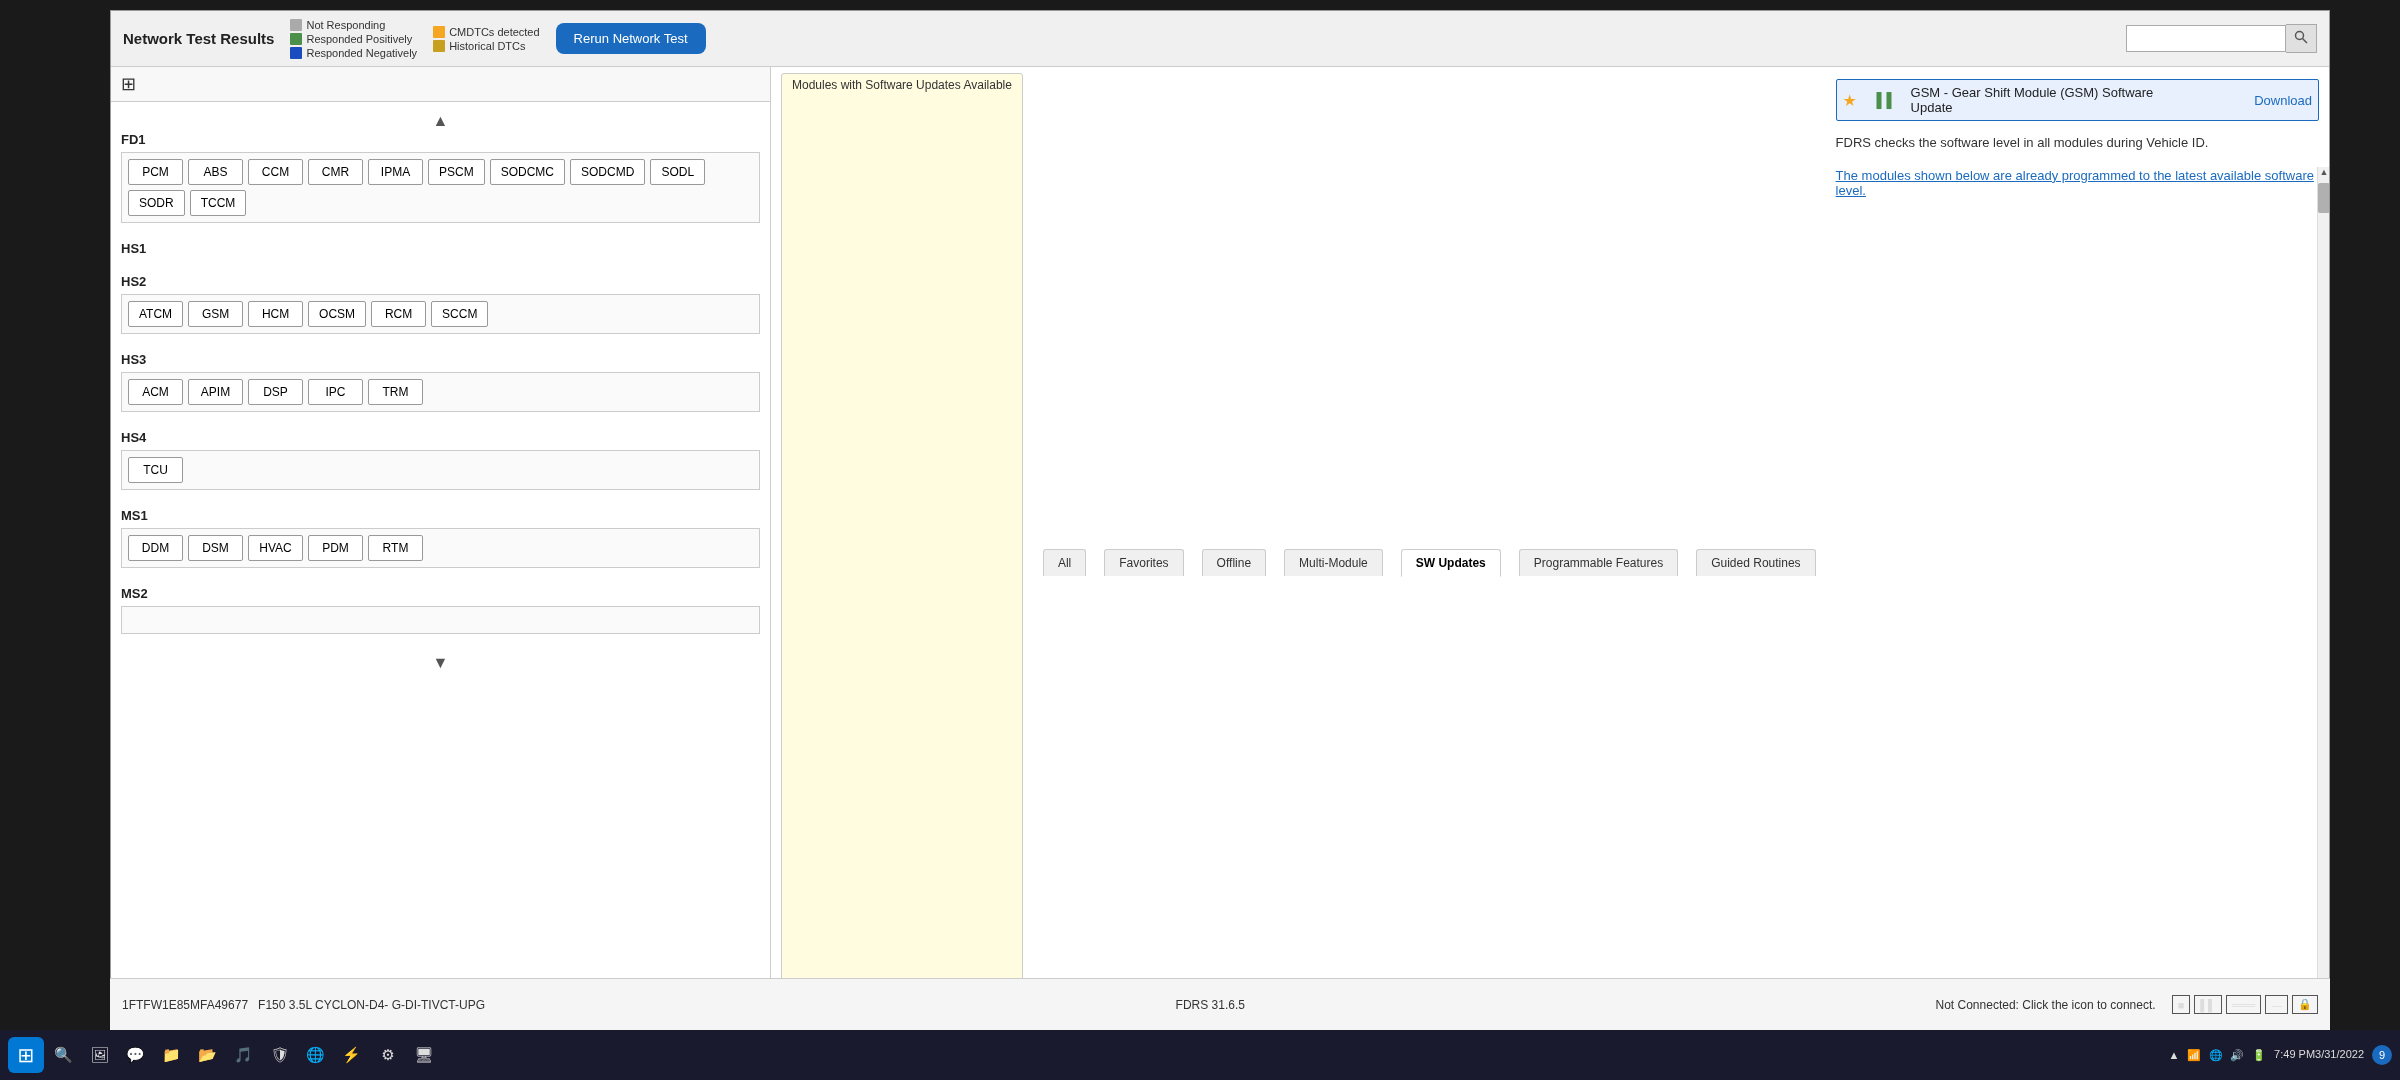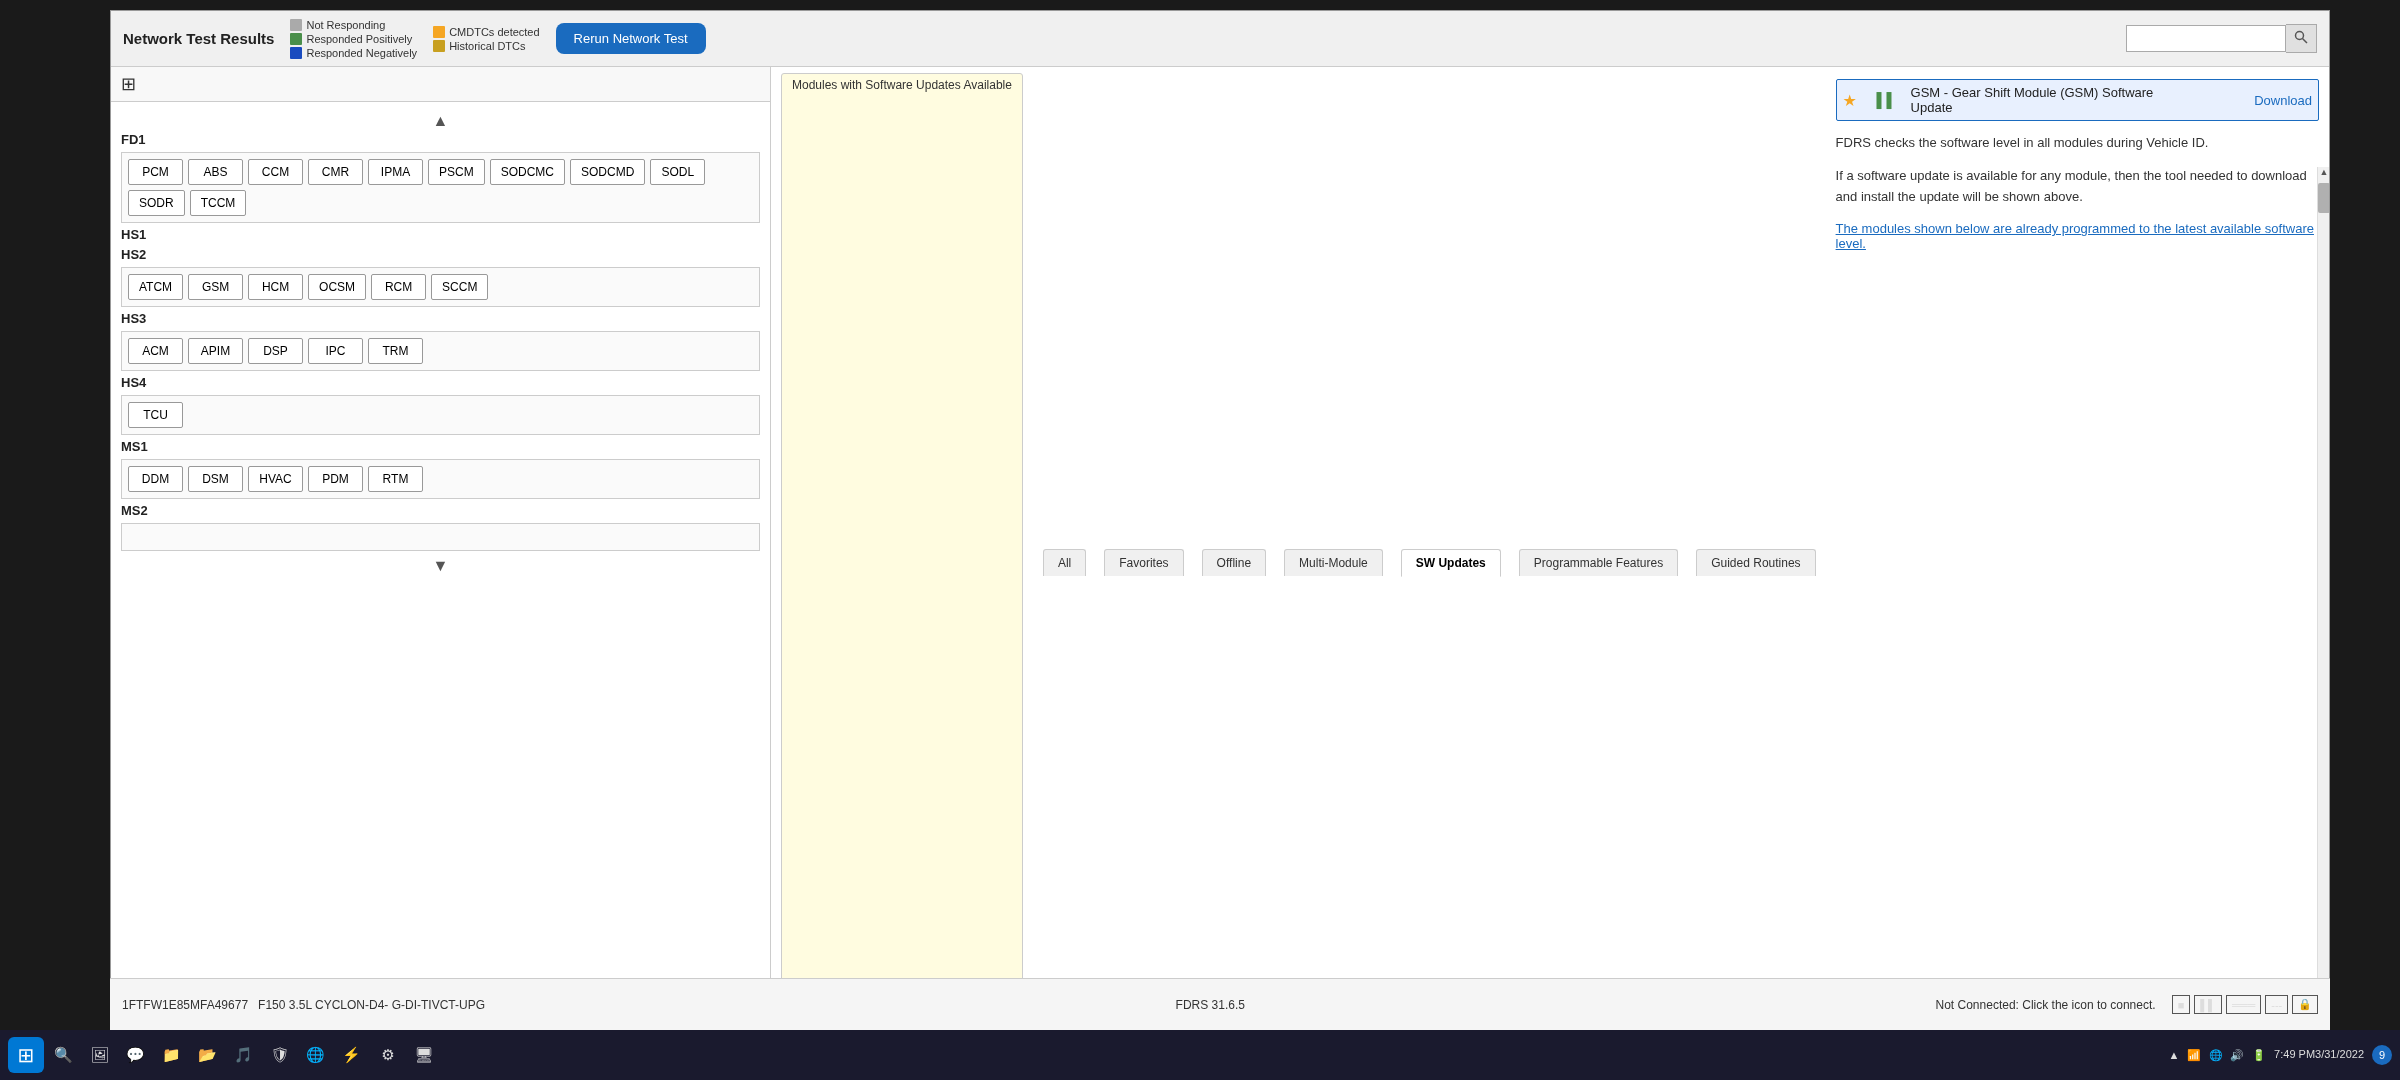--- a/index.html
+++ b/index.html
@@ -126,21 +126,21 @@
 
     .left-panel-content {
       flex: 1;
       overflow-y: auto;
       overflow-x: hidden;
       padding: 8px 10px;
       position: relative;
     }
 
     .network-section {
-      margin-bottom: 4px;
+      margin-bottom: 18px;
     }
     .network-section-label {
       font-weight: 700;
       font-size: 13px;
       color: #222;
       margin-bottom: 5px;
     }
     .module-grid {
       display: flex;
       flex-wrap: wrap;
@@ -416,21 +416,20 @@
         </div>
 
       <div class="module-list-area" id="moduleListArea">
       <div class="module-list-item">
             <span class="star-icon">★</span>
             <span class="bar-icon">▌▌</span>
             <span class="module-name-text">GSM - Gear Shift Module (GSM) Software Update</span>
             <button class="download-btn">Download</button>
           </div>
           <p class="info-text">FDRS checks the software level in all modules during Vehicle ID.</p>
-          <p class="info-text">If a software update is available for any module, then the tool needed to download and install the update will be shown above.</p>
           <p style="margin-top: 14px;"><a class="info-link" href="#">The modules shown below are already programmed to the latest available software level.</a></p>
         </div>
 
       <div style="position:absolute; right:0; top:100px; width:12px; bottom:0; background:#f0f0f0; border-left:1px solid #ddd;">
         <div style="position:absolute; top:0; width:12px; height:12px; text-align:center; font-size:9px; color:#555; cursor:pointer;">▲</div>
         <div style="position:absolute; top:16px; width:12px; height:30px; background:#b0b0b0; border-radius:2px;"></div>
         <div style="position:absolute; bottom:0; width:12px; height:12px; text-align:center; font-size:9px; color:#555; cursor:pointer;">▼</div>
       </div>
 
     </div>

